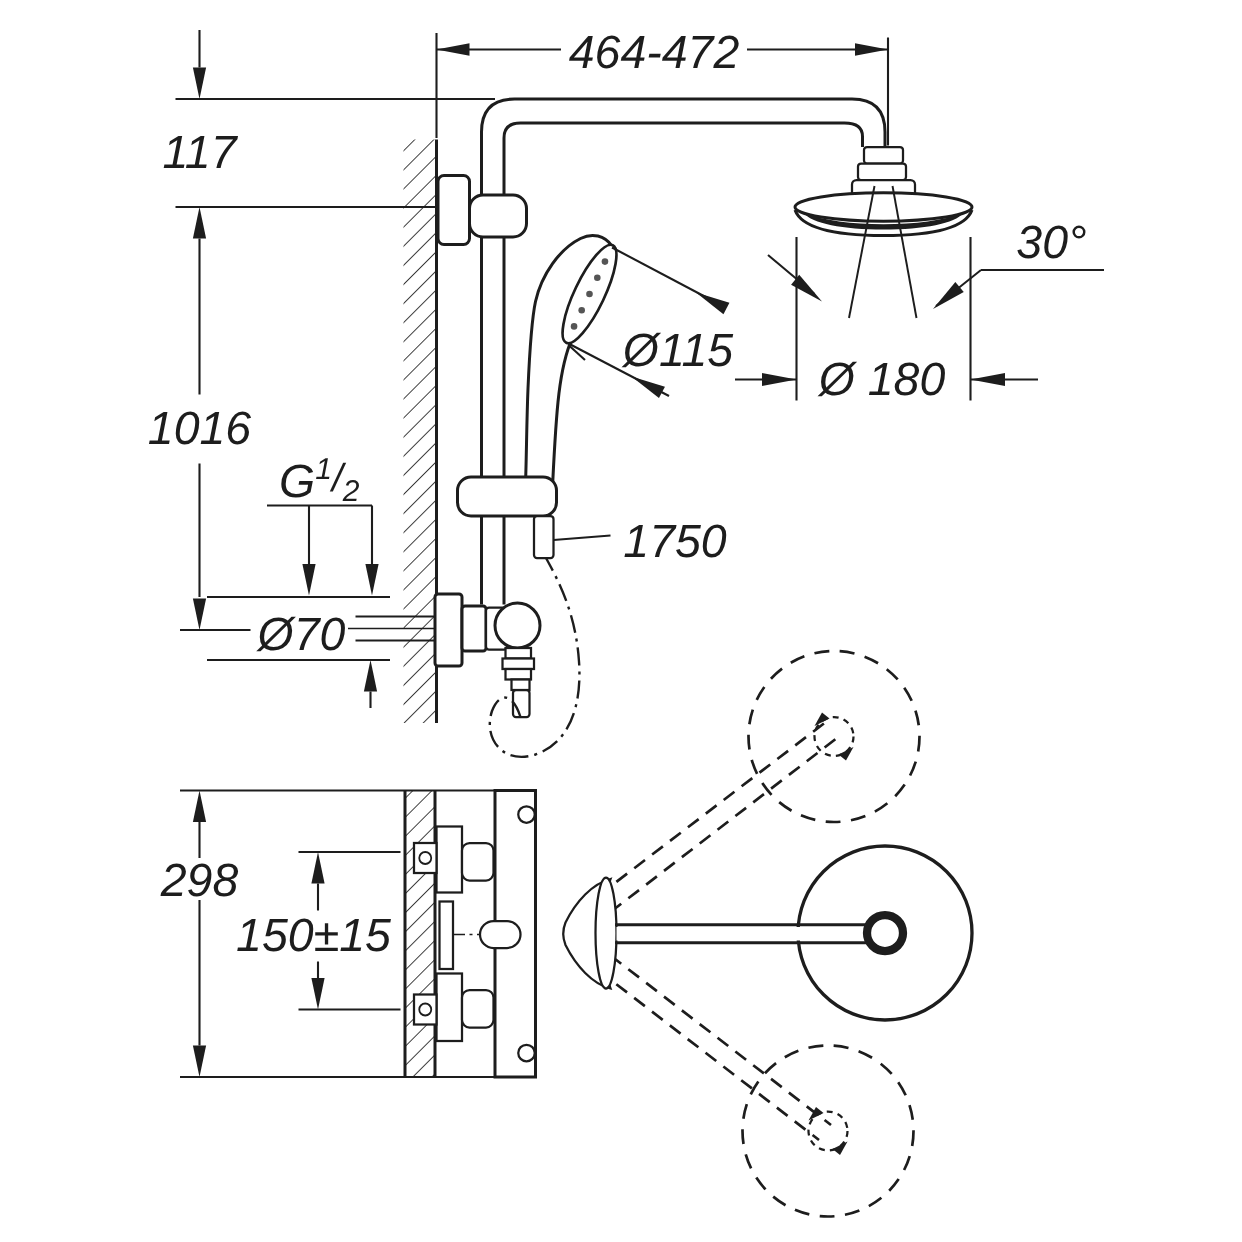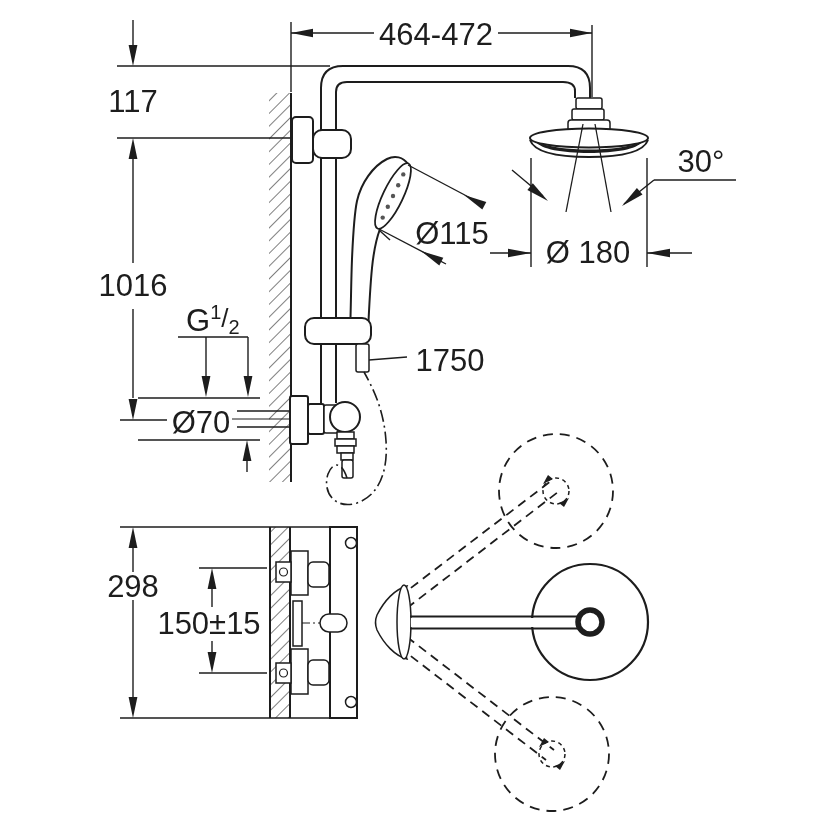--- a/index.html
+++ b/index.html
@@ -1,16 +1,16 @@
 <!DOCTYPE html>
 <html><head>
 <meta charset="utf-8">
 <style>
   html,body{margin:0;padding:0;background:#ffffff;}
-  .stage{width:828px;height:828px;position:relative;background:#fff;overflow:hidden;}
+  .stage{width:828px;height:828px;position:relative;background:#fff;overflow:hidden;font-style:italic;}
   svg{display:block;}
   text{font-family:"Liberation Sans","DejaVu Sans",sans-serif;fill:#1d1d1d;}
   .dim-label{font-size:31px;}
   .lead{stroke:#1d1d1d;stroke-width:1.4;fill:none;}
   .thick{stroke:#1d1d1d;stroke-width:2;fill:#ffffff;}
   .thickn{stroke:#1d1d1d;stroke-width:2;fill:none;}
   .thin{stroke:#1d1d1d;stroke-width:1.5;fill:#ffffff;}
   .arrow{fill:#1d1d1d;stroke:none;}
 </style>
 </head>

